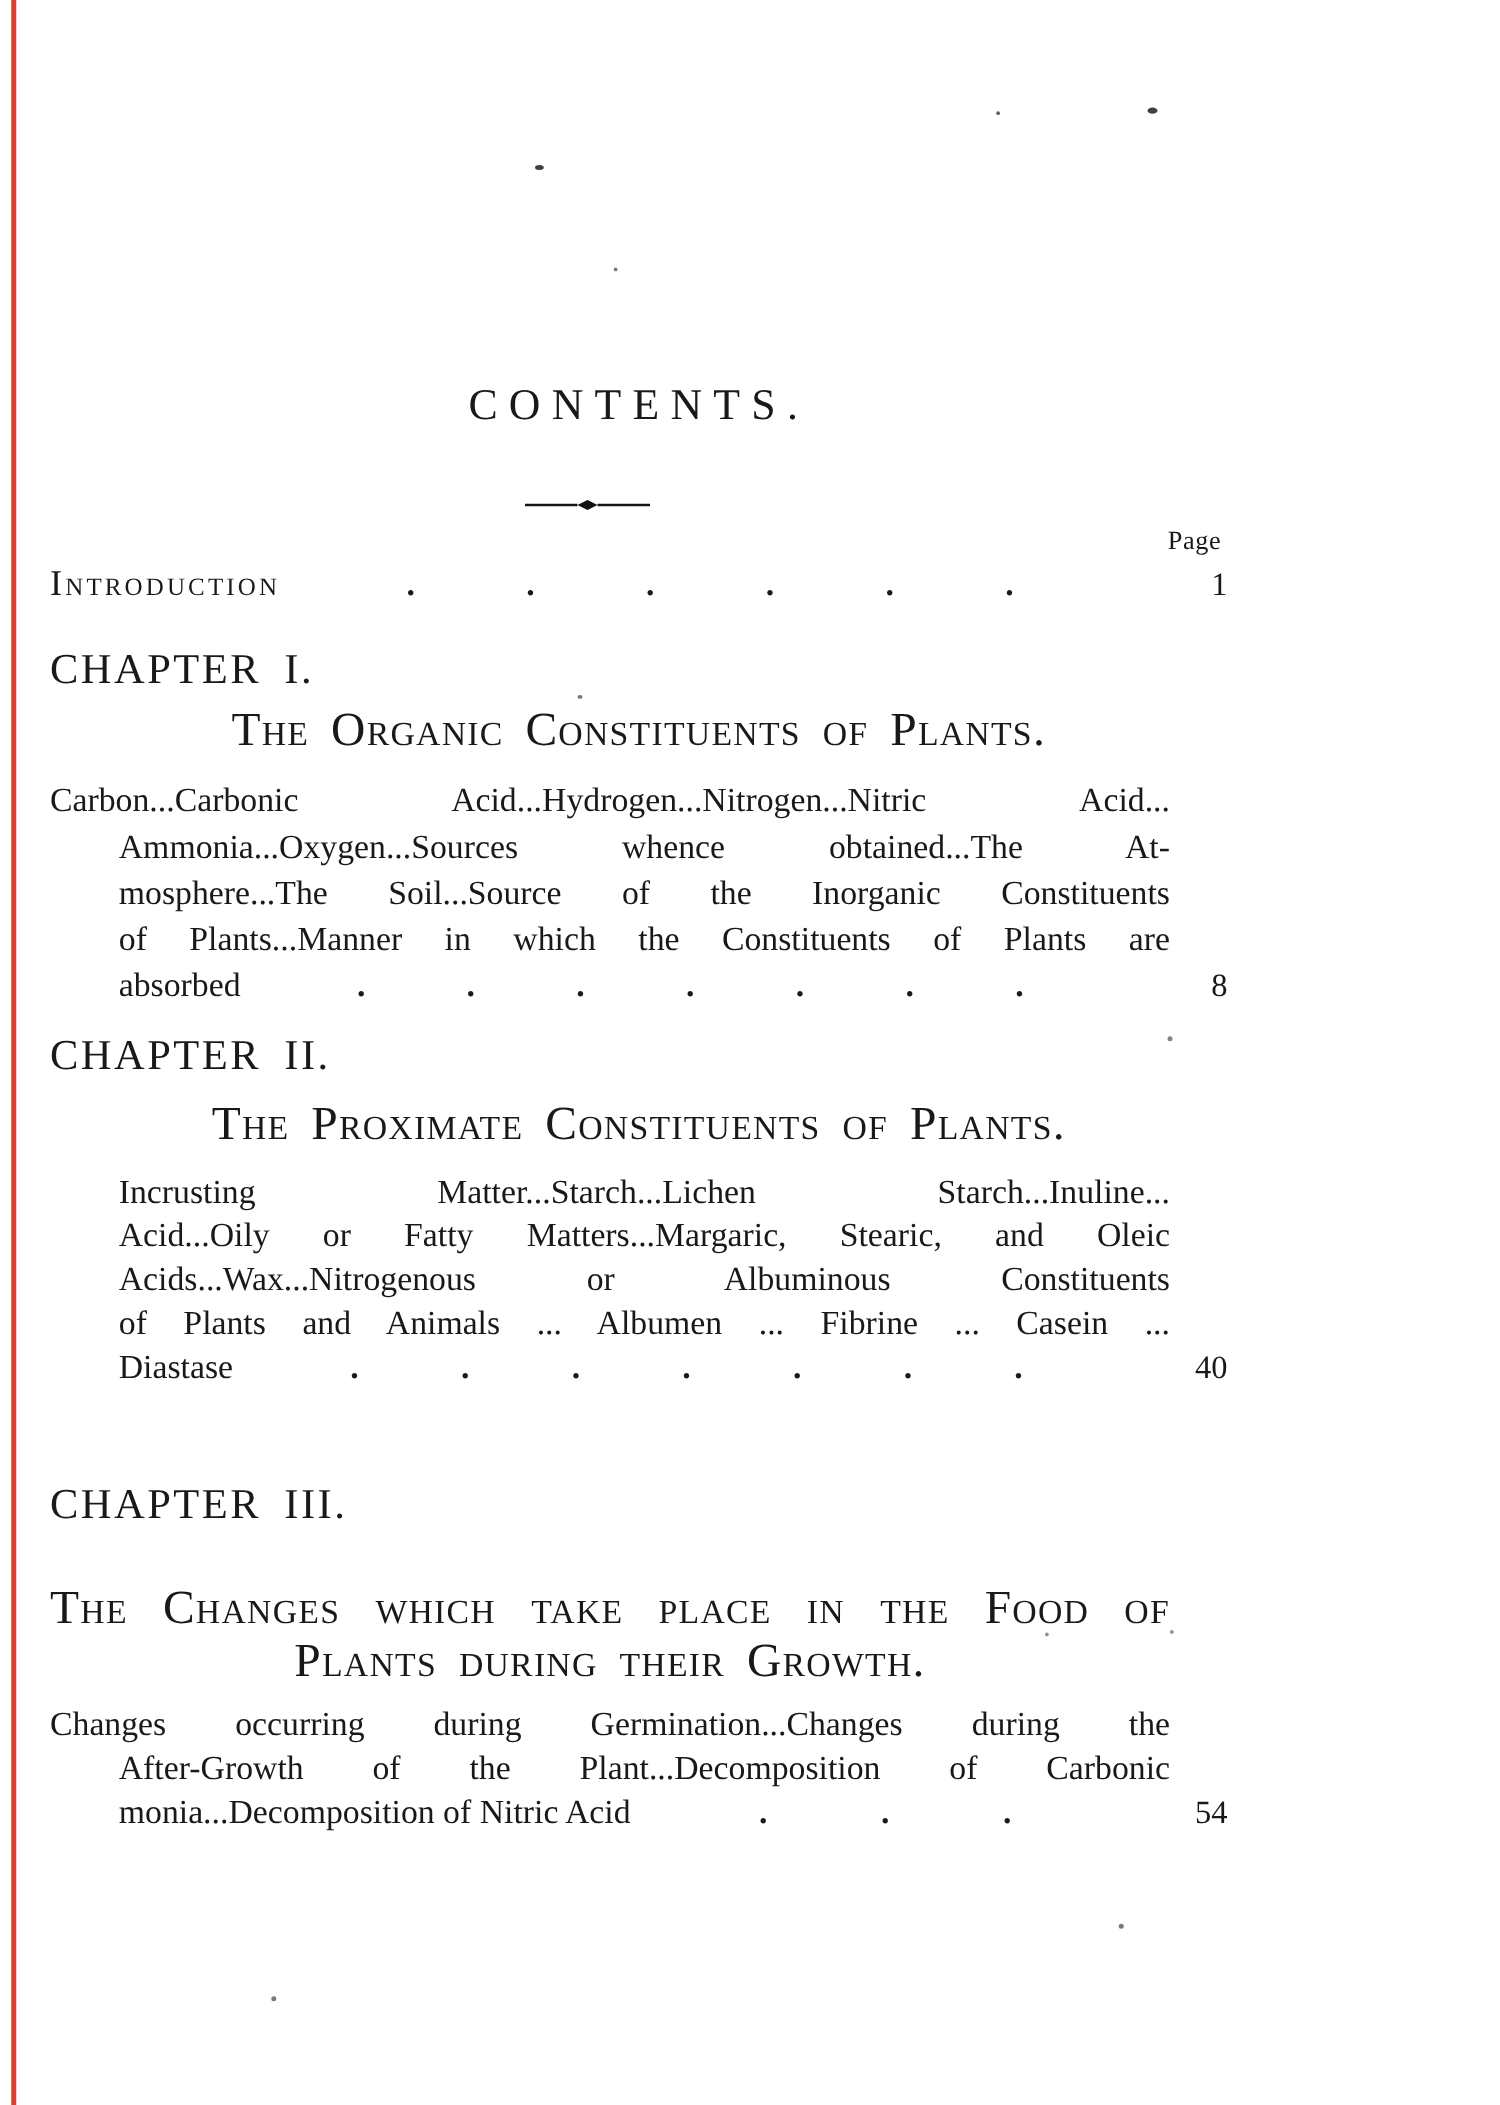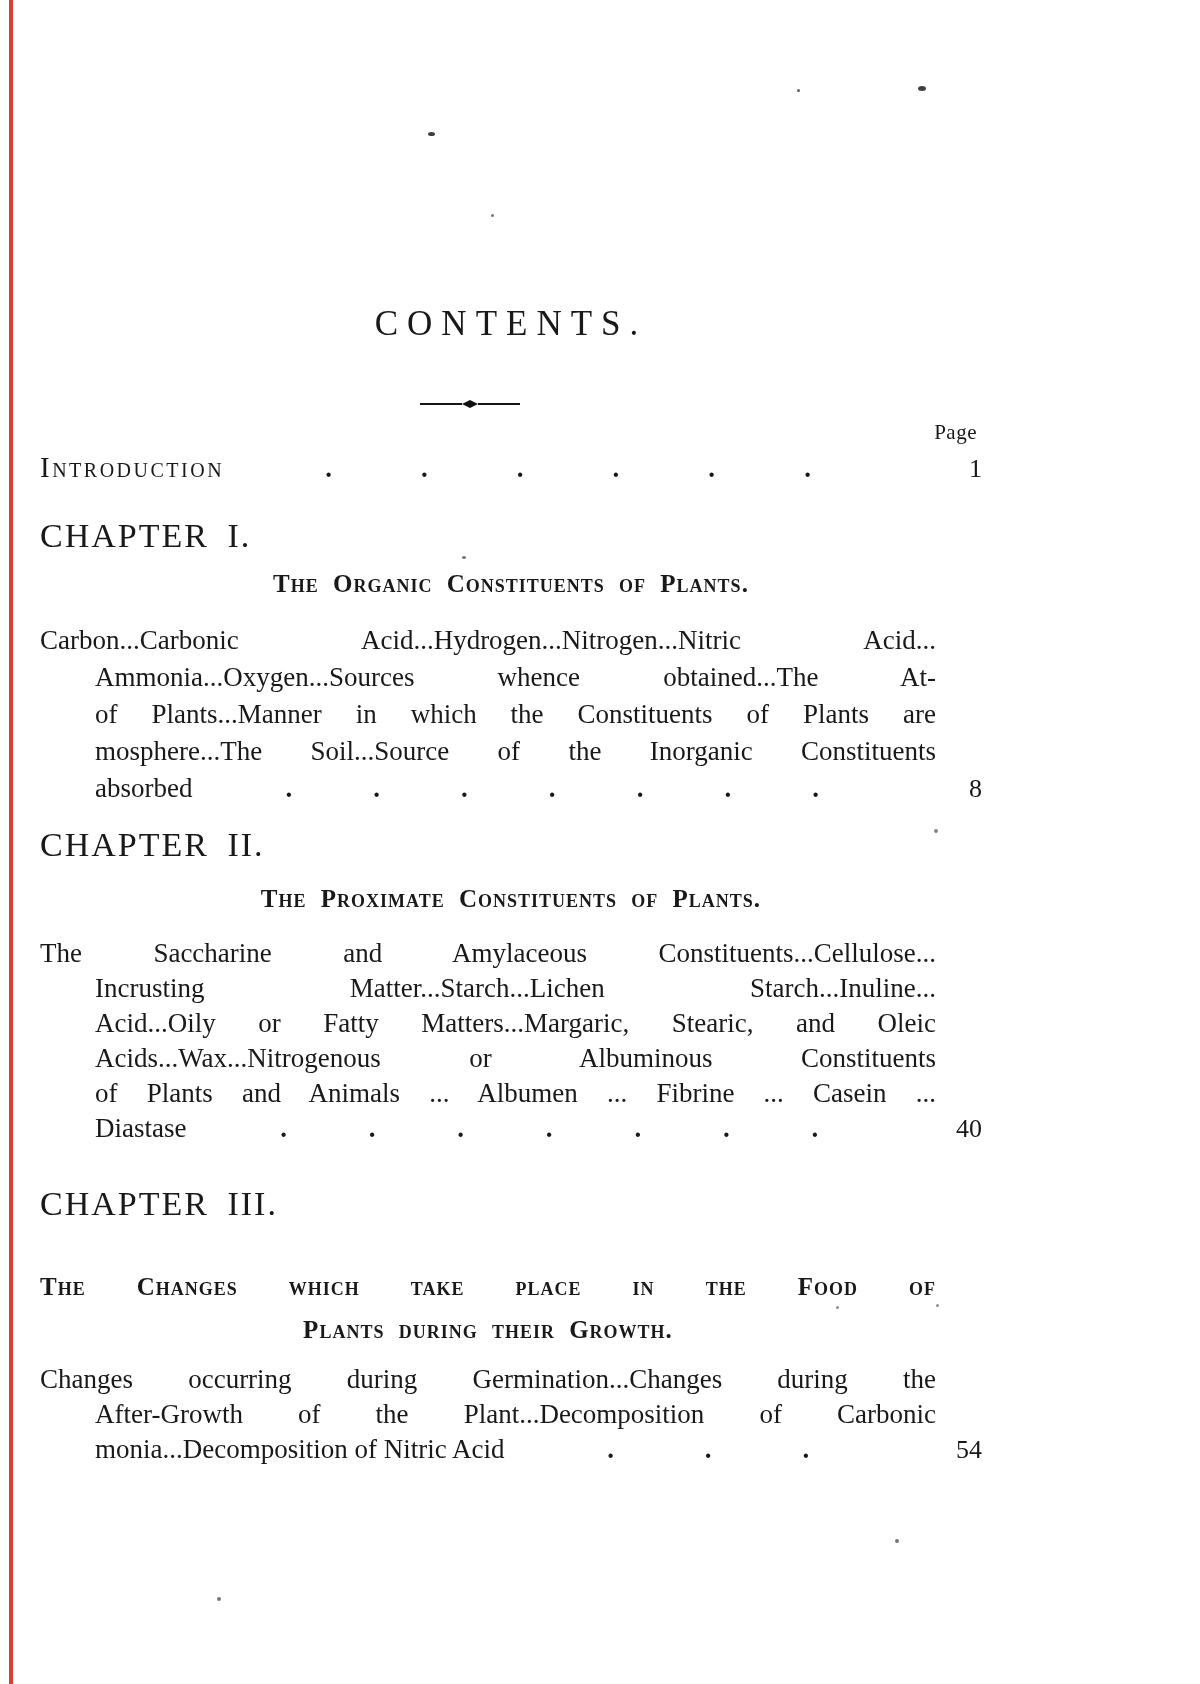--- a/index.html
+++ b/index.html
@@ -28,21 +28,21 @@
     align-items:baseline;padding:0 12px;overflow:hidden;font-weight:bold;}
   .leader .dot{line-height:inherit;}
   .pagenum{flex:0 0 70px;width:70px;text-align:right;font-size:26px;}
   .intro-row{top:449px;line-height:36px;}
   .intro-label{font-variant:small-caps;font-size:29px;letter-spacing:2.5px;}
   .chapter-heading{
     font-size:34px;line-height:40px;font-weight:normal;margin:0;
     text-align:left;letter-spacing:2px;word-spacing:8px;
   }
   .subject{
-    font-variant:small-caps;font-size:25px;line-height:36px;font-weight:bold;margin:0;
+    font-variant:small-caps;font-size:38px;line-height:36px;font-weight:normal;margin:0;
     letter-spacing:1px;word-spacing:7px;
   }
   .subject.center{text-align:center;}
   .para{font-size:27px;}
   .sline{white-space:nowrap;}
   .stretch{white-space:normal;text-align:justify;text-align-last:justify;}
   .indent{padding-left:55px;}
   .ch3-subject{line-height:43px;}
   .ch3-subject .stretch{letter-spacing:1px;}
   .speck{position:absolute;background:#1d1d1d;border-radius:50%;}
@@ -75,41 +75,40 @@
         <span class="dot">.</span>
       </span>
     <span class="pagenum">1</span>
   </div>
 
   <h2 class="abs chapter-heading text-col" style="top:516px">CHAPTER I.</h2>
   <h3 class="abs subject center text-col" style="top:566px">The Organic Constituents of Plants.</h3>
   <div class="abs para" style="top:622px;line-height:37px">
     <div class="sline stretch text-col">Carbon...Carbonic Acid...Hydrogen...Nitrogen...Nitric Acid...</div>
     <div class="sline stretch indent text-col">Ammonia...Oxygen...Sources whence obtained...The At-</div>
+    <div class="sline stretch indent text-col">mosphere...The Soil...Source of the Inorganic Constituents</div>
     <div class="sline stretch indent text-col">of Plants...Manner in which the Constituents of Plants are</div>
-    <div class="sline stretch indent text-col">mosphere...The Soil...Source of the Inorganic Constituents</div>
     <div class="leader-row indent">
       <span class="row-text">absorbed</span>
       <span class="leader">
           <span class="dot">.</span>
           <span class="dot">.</span>
           <span class="dot">.</span>
           <span class="dot">.</span>
           <span class="dot">.</span>
           <span class="dot">.</span>
           <span class="dot">.</span>
         </span>
       <span class="pagenum">8</span>
     </div>
   </div>
 
   <h2 class="abs chapter-heading text-col" style="top:825px">CHAPTER II.</h2>
   <h3 class="abs subject center text-col" style="top:881px">The Proximate Constituents of Plants.</h3>
   <div class="abs para" style="top:936px;line-height:35px">
-    <div class="sline stretch text-col">The Saccharine and Amylaceous Constituents...Cellulose...</div>
     <div class="sline stretch indent text-col">Incrusting Matter...Starch...Lichen Starch...Inuline...</div>
     <div class="sline stretch indent text-col">Acid...Oily or Fatty Matters...Margaric, Stearic, and Oleic</div>
     <div class="sline stretch indent text-col">Acids...Wax...Nitrogenous or Albuminous Constituents</div>
     <div class="sline stretch indent text-col">of Plants and Animals ... Albumen ... Fibrine ... Casein ...</div>
     <div class="leader-row indent">
       <span class="row-text">Diastase</span>
       <span class="leader">
           <span class="dot">.</span>
           <span class="dot">.</span>
           <span class="dot">.</span>

